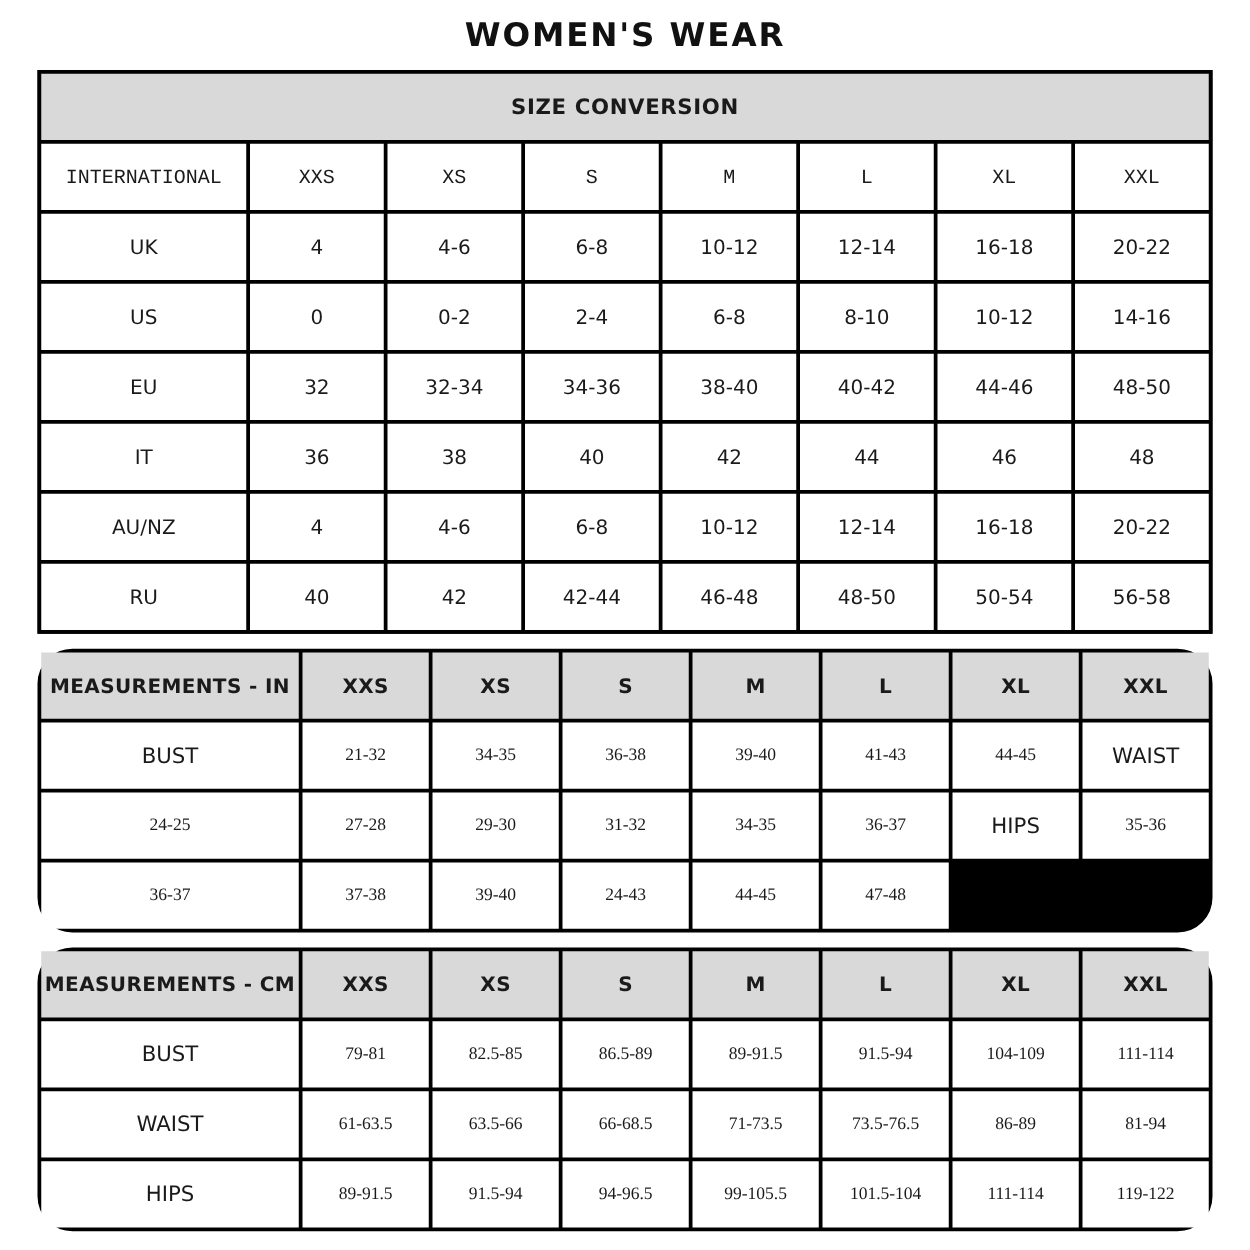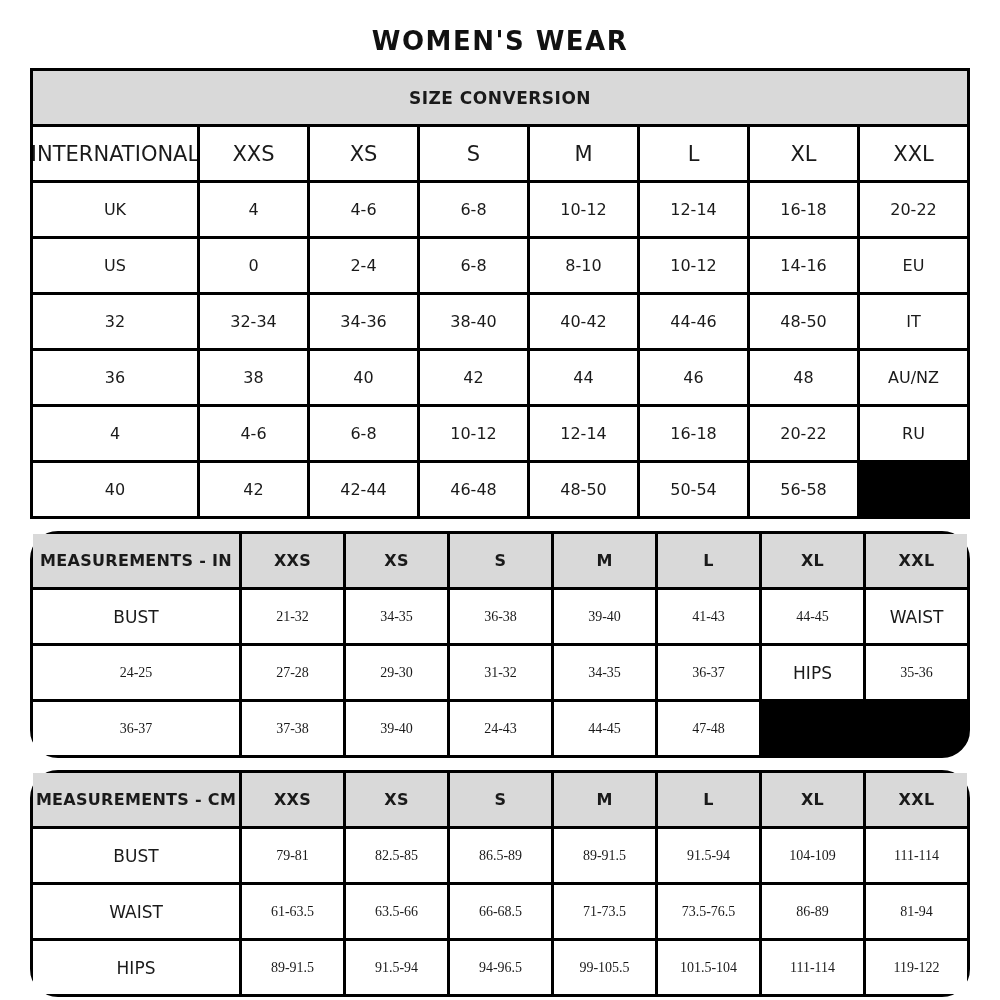--- a/index.html
+++ b/index.html
@@ -2,21 +2,21 @@
 <html><head>
 <meta charset="utf-8">
 <style>
   html, body { margin: 0; padding: 0; background: #ffffff; }
   body {
     width: 1000px; height: 1000px;
     font-family: "DejaVu Sans", "Liberation Sans", sans-serif;
     color: #1a1a1a;
     -webkit-font-smoothing: antialiased;
   }
-  .page { width: 940px; margin: 12px auto; padding-top: 14px; }
+  .page { width: 940px; margin: 0 auto; padding-top: 14px; }
   .title {
     text-align: center;
     font-size: 26px;
     font-weight: 600;
     letter-spacing: 1.5px;
     color: #111111;
     margin-bottom: 12px;
     line-height: 30px;
   }
   .tbl {
@@ -46,21 +46,21 @@
     font-size: 17px;
     letter-spacing: 0.5px;
     text-align: right;
   }
   .gray-head {
     background: #d9d9d9;
     font-weight: 700;
     font-size: 16px;
     letter-spacing: 0.3px;
   }
-  .conv-colhead { font-size: 21px; }
+  .conv-colhead { font-size: 16px; font-family: Liberation Mono, monospace; }
   .row-label { font-size: 16px; }
   .meas-label { font-size: 17px; }
   .meas-val { font-size: 14px; font-family: Liberation Serif, serif; }
 </style>
 </head>
 <body>
 
 <div class="page">
   <div class="title">WOMEN'S WEAR</div>
 
@@ -77,20 +77,21 @@
       <div class="cell row-label">UK</div>
       <div class="cell">4</div>
       <div class="cell">4-6</div>
       <div class="cell">6-8</div>
       <div class="cell">10-12</div>
       <div class="cell">12-14</div>
       <div class="cell">16-18</div>
       <div class="cell">20-22</div>
       <div class="cell row-label">US</div>
       <div class="cell">0</div>
+      <div class="cell">0-2</div>
       <div class="cell">2-4</div>
       <div class="cell">6-8</div>
       <div class="cell">8-10</div>
       <div class="cell">10-12</div>
       <div class="cell">14-16</div>
       <div class="cell row-label">EU</div>
       <div class="cell">32</div>
       <div class="cell">32-34</div>
       <div class="cell">34-36</div>
       <div class="cell">38-40</div>

